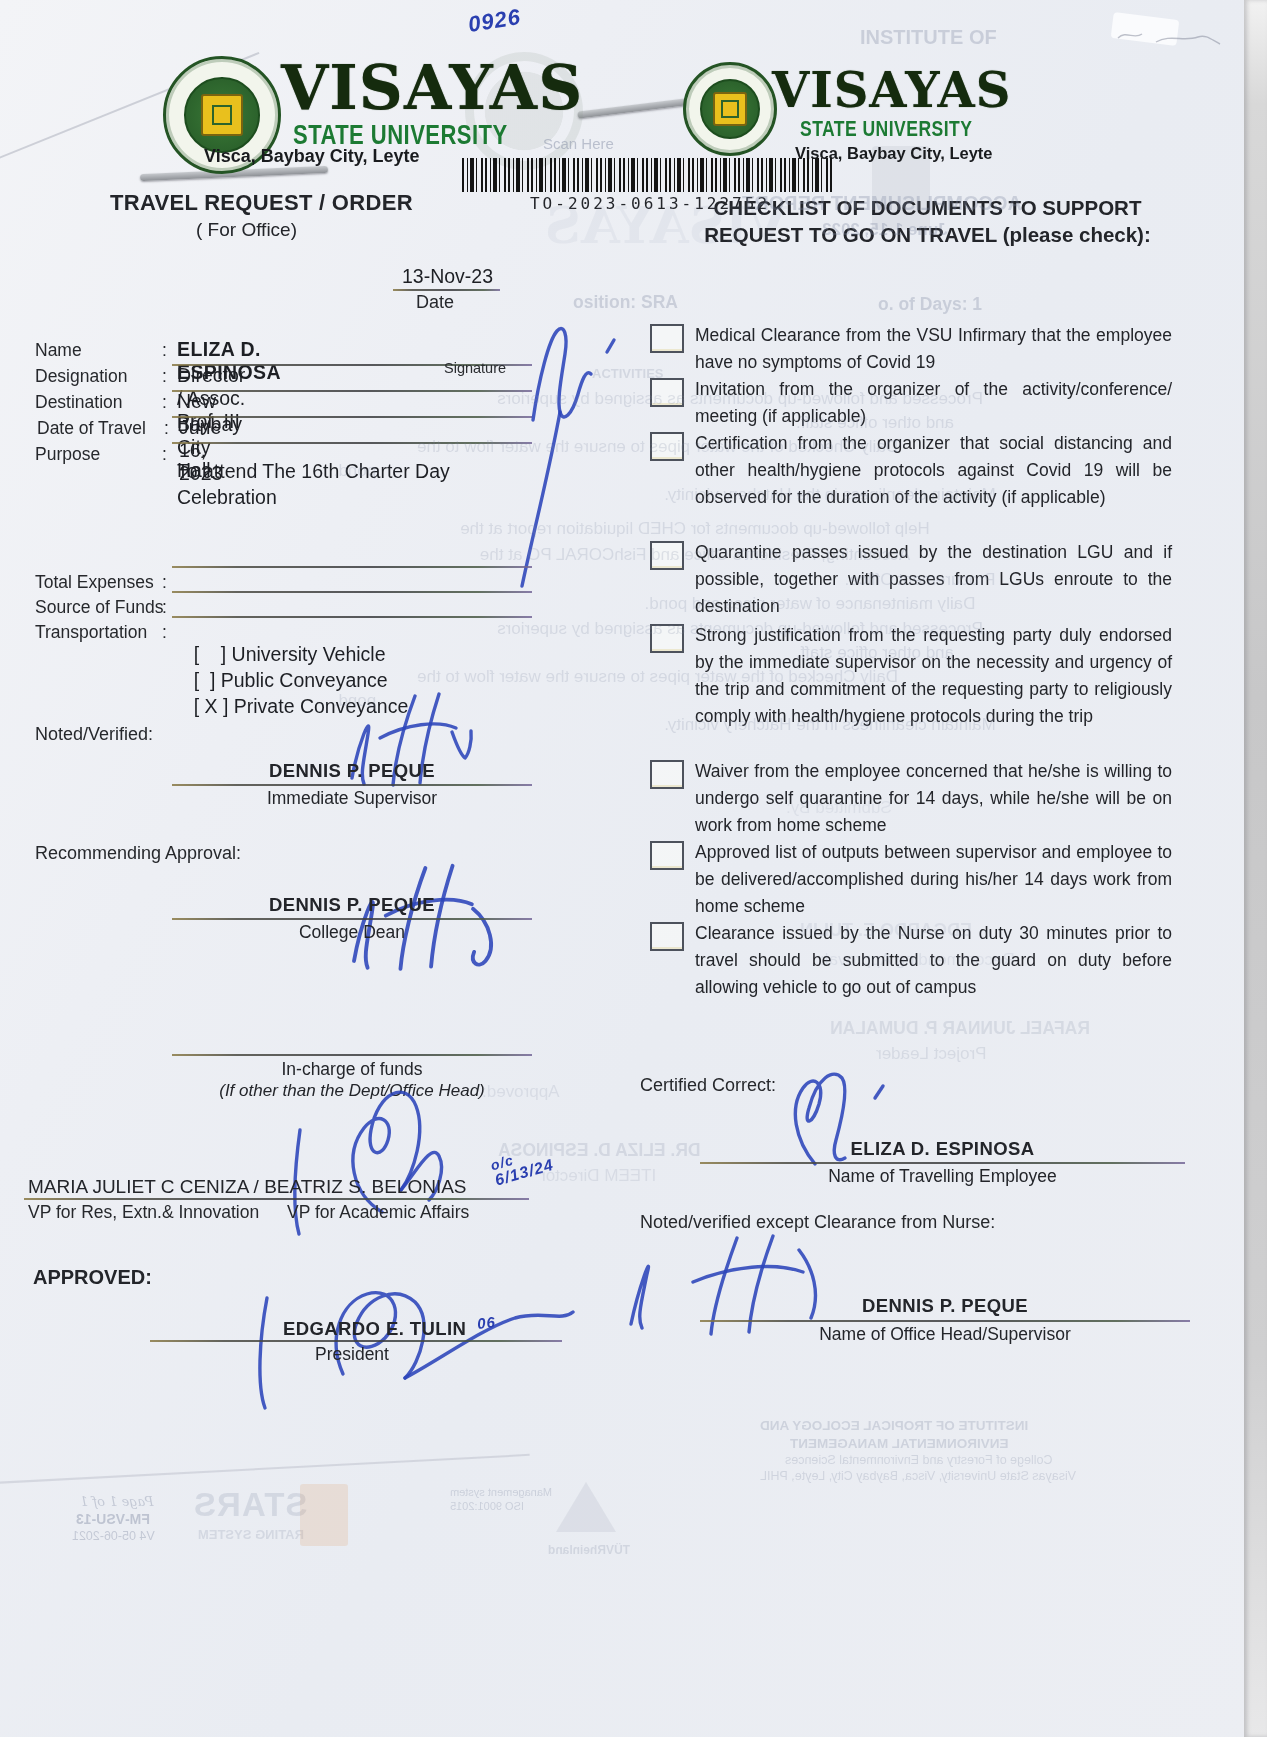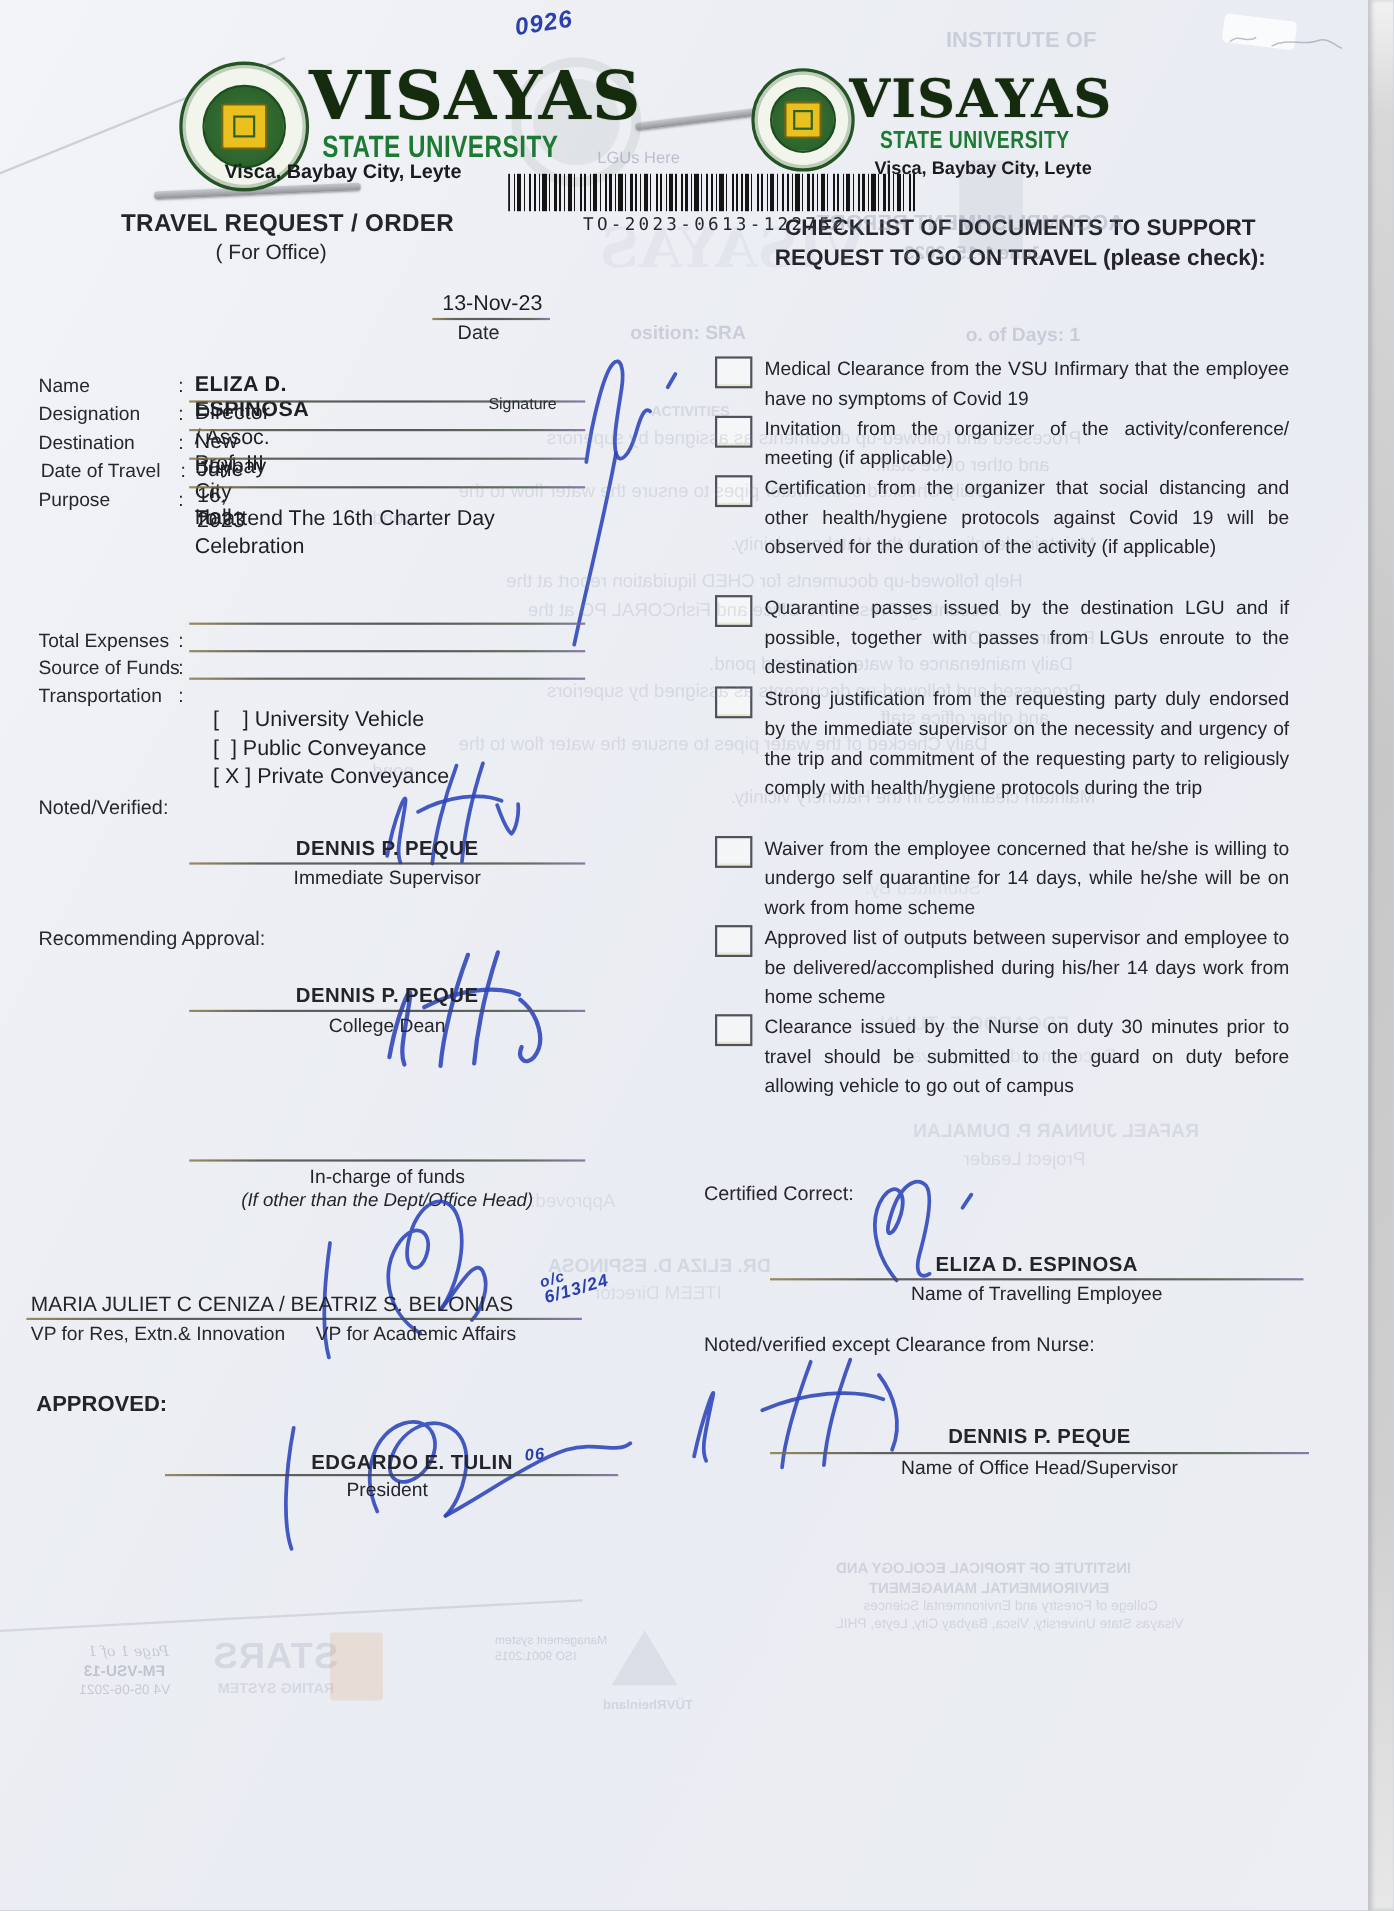--- a/index.html
+++ b/index.html
@@ -260,21 +260,21 @@
     <path d="M152,16 C138,54 128,90 126,112"></path>
     <path d="M188,14 C174,52 166,86 164,110"></path>
     <path d="M108,60 C146,44 190,40 218,50"></path>
     <path d="M214,28 C228,46 236,72 226,96"></path>
   </svg>
   <div class="abs bold cent" style="left:700px;top:1295px;width:490px;font-size:18.5px;letter-spacing:.4px;">DENNIS P. PEQUE</div>
   <div class="ul" style="left:700px;top:1320px;width:490px;"></div>
   <div class="abs cent" style="left:700px;top:1324px;width:490px;font-size:17.5px;">Name of Office Head/Supervisor</div>
 
   <div class="g" style="left:860px;top:26px;font-size:20px;font-weight:bold;opacity:.3;">INSTITUTE OF</div>
-  <div class="g" style="left:543px;top:135px;font-size:15px;opacity:.45;">LGUs Here</div>
+  <div class="g" style="left:543px;top:135px;font-size:15px;opacity:.45;">Scan Here</div>
   <div class="g gm" style="left:742px;top:192px;font-size:20px;font-weight:bold;opacity:.3;">ACCOMPLISHMENT REPORT</div>
   <div class="g gm" style="left:822px;top:220px;font-size:17px;font-weight:bold;opacity:.3;">June 1-15, 2023</div>
   <div class="g" style="left:573px;top:292px;font-size:17.5px;font-weight:bold;opacity:.3;">osition: SRA</div>
   <div class="g" style="left:878px;top:294px;font-size:17.5px;font-weight:bold;opacity:.3;">o. of Days: 1</div>
   <div class="g" style="left:592px;top:366px;font-size:13px;font-weight:bold;opacity:.22;">ACTIVITIES</div>
   <div class="g gm" style="left:420px;top:389px;width:640px;font-size:17px;opacity:.2;">Processed and followed-up documents as assigned by superiors</div>
   <div class="g gm" style="left:690px;top:413px;width:370px;font-size:17px;opacity:.2;">and other office staff.</div>
   <div class="g gm" style="left:255px;top:437px;width:805px;font-size:17px;opacity:.2;">Daily Checked of the water pipes to ensure the water flow to the</div>
   <div class="g gm" style="left:300px;top:461px;width:110px;font-size:17px;opacity:.2;">pond.</div>
   <div class="g gm" style="left:600px;top:485px;width:460px;font-size:17px;opacity:.2;">Maintain cleanliness in the Hatchery vicinity.</div>

